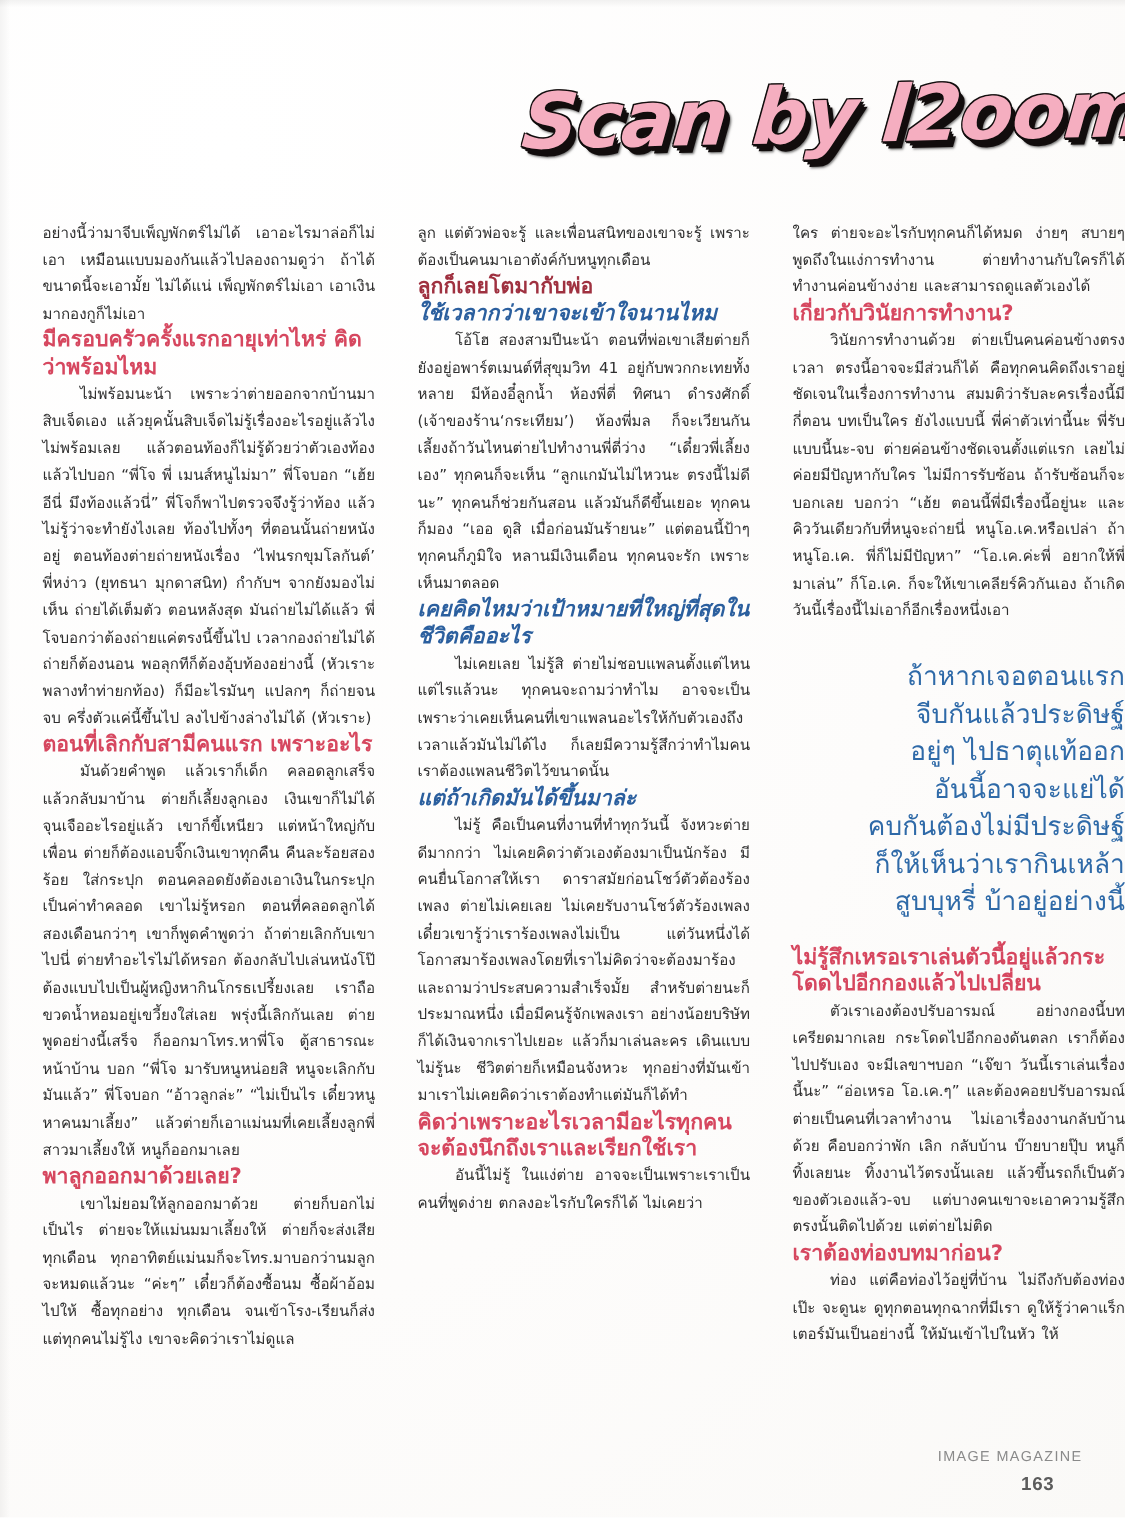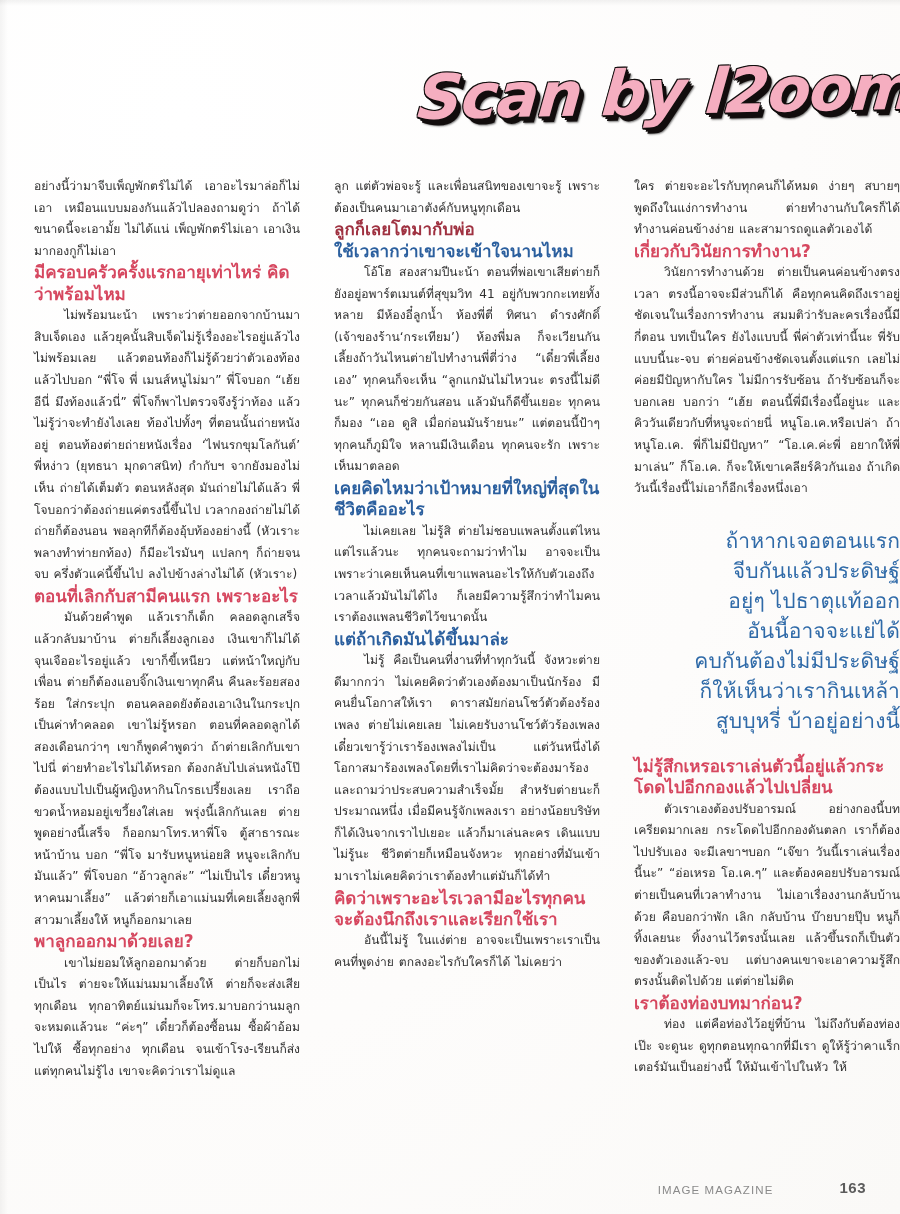--- a/index.html
+++ b/index.html
@@ -94,21 +94,21 @@
     margin: 0;
     font-family: "DejaVu Sans", "Liberation Sans", sans-serif;
     font-size: 17px;
     line-height: 21.4px;
     font-weight: bold;
     color: #d6475f;
     text-align: left;
     letter-spacing: 0px;
   }
   h3.q.maroon { color: #9f3140; }
-  h3.q.blue   { color: #2b5f9e; }
+  h3.q.blue   { color: #2b5f9e; font-style: italic; }
   h3.q.pink   { color: #d6475f; }
 
   
   .pullquote {
     margin: 26px 0 20px 0;
     font-family: "DejaVu Sans", "Liberation Sans", sans-serif;
     font-size: 21px;
     line-height: 30px;
     color: #2f6aa8;
     letter-spacing: 0.1px;
@@ -117,23 +117,24 @@
     font-weight: normal;
   }
 
   
   .footer {
     position: absolute;
     right: 34px;
     bottom: 18px;
     z-index: 20;
     display: flex;
-    align-items: flex-end;
-    gap: 22px;
+    align-items: center;
+    gap: 7px;
     color: #7d7d7d;
+    flex-direction: column;
   }
   .footer .mag {
     font-family: "Liberation Sans", sans-serif;
     font-size: 11.5px;
     letter-spacing: 1.1px;
     color: #8a8a8a;
   }
   .footer .pg {
     font-family: "Liberation Sans", sans-serif;
     font-size: 15px;

